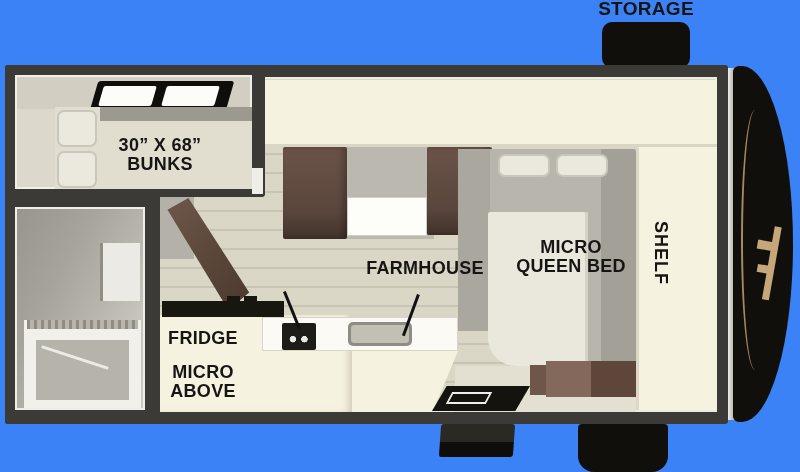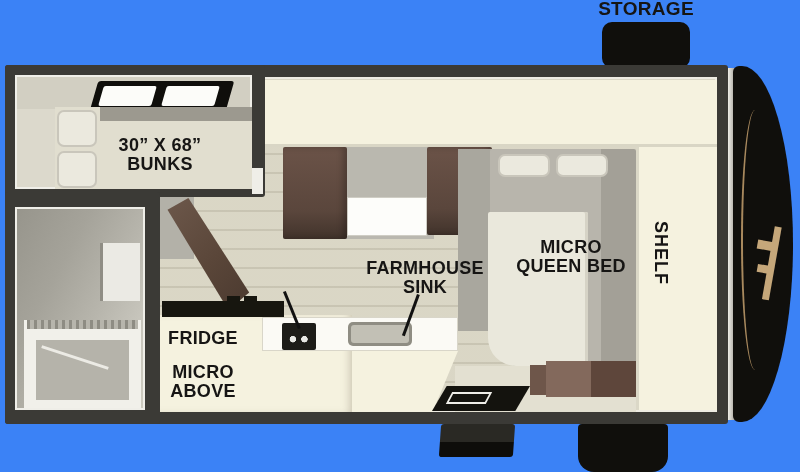--- a/index.html
+++ b/index.html
@@ -200,21 +200,20 @@
 
   <div class="abs" id="stove-pointer"></div>
   <div class="abs" id="sink-pointer"></div>
 
   <div class="label" id="bunks-label">
     <span>30” X 68”</span>
     <span>BUNKS</span>
   </div>
   <div class="label" id="sink-label">
     <span>FARMHOUSE</span>
-    <span>SINK</span>
   </div>
   <div class="label" id="fridge-label">FRIDGE</div>
   <div class="label" id="micro-label">
     <span>MICRO</span>
     <span>ABOVE</span>
   </div>
   <div class="label" id="bed-label">
     <span>MICRO</span>
     <span>QUEEN BED</span>
   </div>

